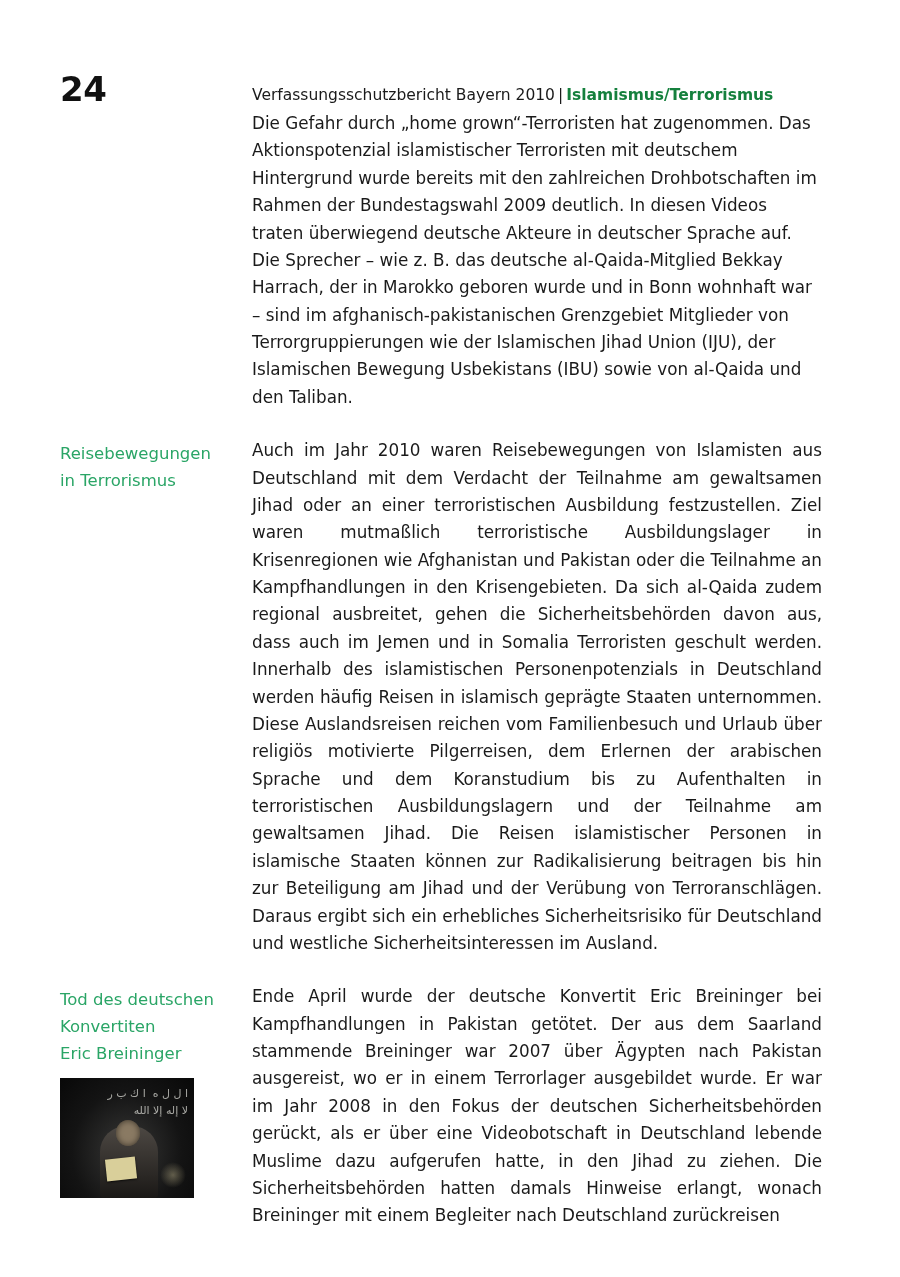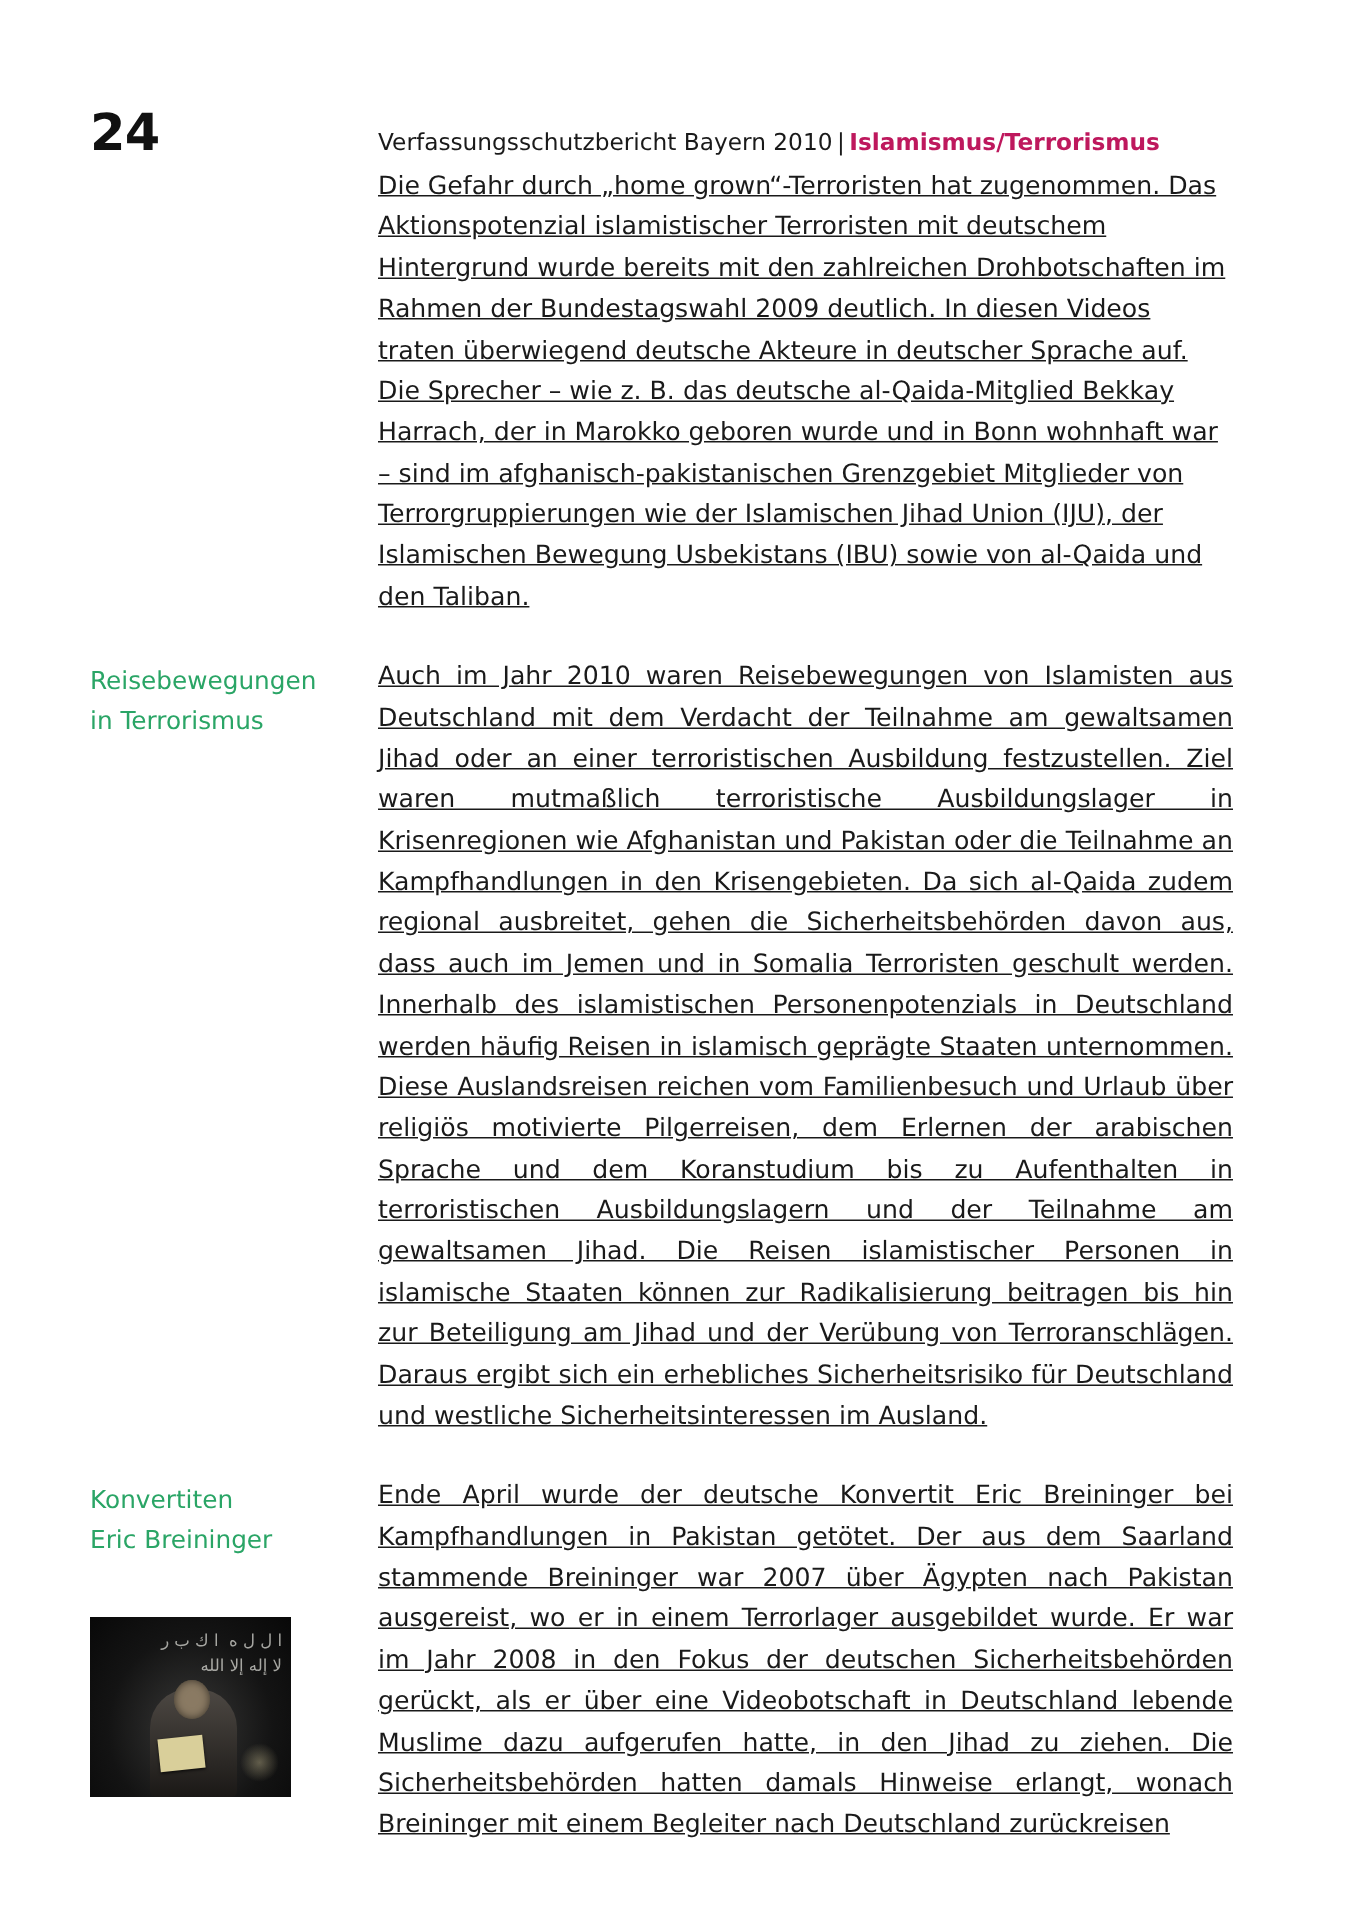--- a/index.html
+++ b/index.html
@@ -48,37 +48,36 @@
     top: 10px;
     font-size: 15.5px;
     color: #1a1a1a;
     white-space: nowrap;
   }
   .running-head .sep {
     color: #1a1a1a;
     padding: 0 3px;
   }
   .running-head .section {
-    color: #be185d;
+    color: #15803d;
     font-weight: 700;
     text-align: center;
   }
 
   
   .content {
     position: absolute;
     top: 110px;
     left: 60px;
     width: 782px;
   }
   .block {
     display: block;
     position: relative;
     margin-bottom: 26px;
-    text-decoration: underline;
   }
   .marginalia {
     position: absolute;
     left: 0;
     top: 4px;
     width: 178px;
     color: #2aa566;
     font-size: 16.5px;
     line-height: 1.63;
   }
@@ -192,20 +191,21 @@
     <div class="block">
       <div class="marginalia">
         <span class="mline">Reisebewegungen</span>
         <span class="mline">in Terrorismus</span>
       </div>
       <div class="maintext">Auch im Jahr 2010 waren Reisebewegungen von Islamisten aus Deutschland mit dem Verdacht der Teilnahme am gewaltsamen Jihad oder an einer terroristischen Ausbildung festzustellen. Ziel waren mutmaßlich terroristische Ausbildungslager in Krisenregionen wie Afghanistan und Pakistan oder die Teilnahme an Kampfhandlungen in den Krisengebieten. Da sich al-Qaida zudem regional ausbreitet, gehen die Sicherheitsbehörden davon aus, dass auch im Jemen und in Somalia Terroristen geschult werden. Innerhalb des islamistischen Personenpotenzials in Deutschland werden häufig Reisen in islamisch geprägte Staaten unternommen. Diese Auslandsreisen reichen vom Familienbesuch und Urlaub über religiös motivierte Pilgerreisen, dem Erlernen der arabischen Sprache und dem Koranstudium bis zu Aufenthalten in terroristischen Ausbildungslagern und der Teilnahme am gewaltsamen Jihad. Die Reisen islamistischer Personen in islamische Staaten können zur Radikalisierung beitragen bis hin zur Beteiligung am Jihad und der Verübung von Terroranschlägen. Daraus ergibt sich ein erhebliches Sicherheitsrisiko für Deutschland und westliche Sicherheitsinteressen im Ausland.</div>
     </div>
 
     <div class="block">
       <div class="marginalia">
+        <span class="mline">Tod des deutschen</span>
         <span class="mline">Konvertiten</span>
         <span class="mline">Eric Breininger</span>
       </div>
       <div class="photo">
         <div class="inner">
           <div class="banner-script">ا ل ل ه&nbsp;&nbsp;ا ك ب ر<br>لا إله إلا الله</div>
           <div class="figure"></div>
           <div class="head"></div>
           <div class="paper"></div>
           <div class="glow"></div>

